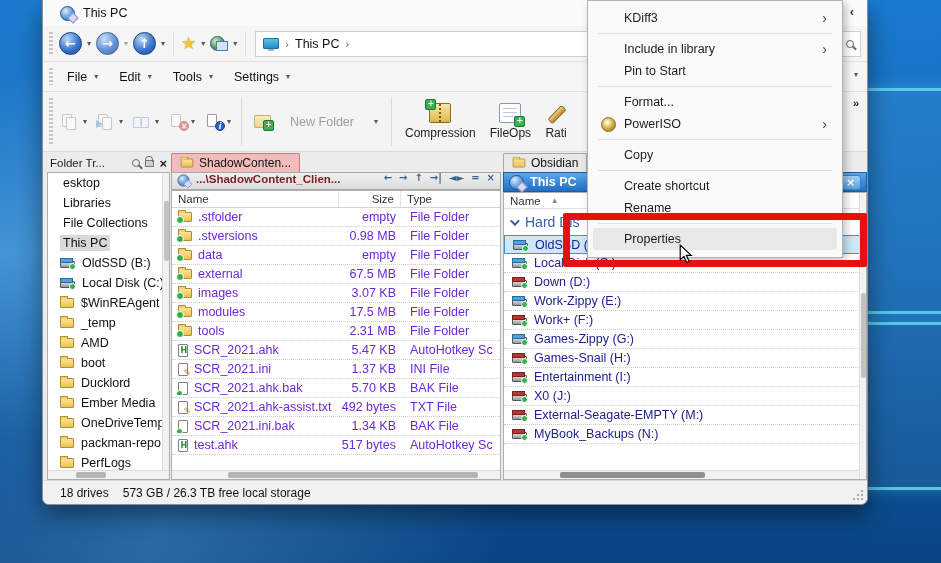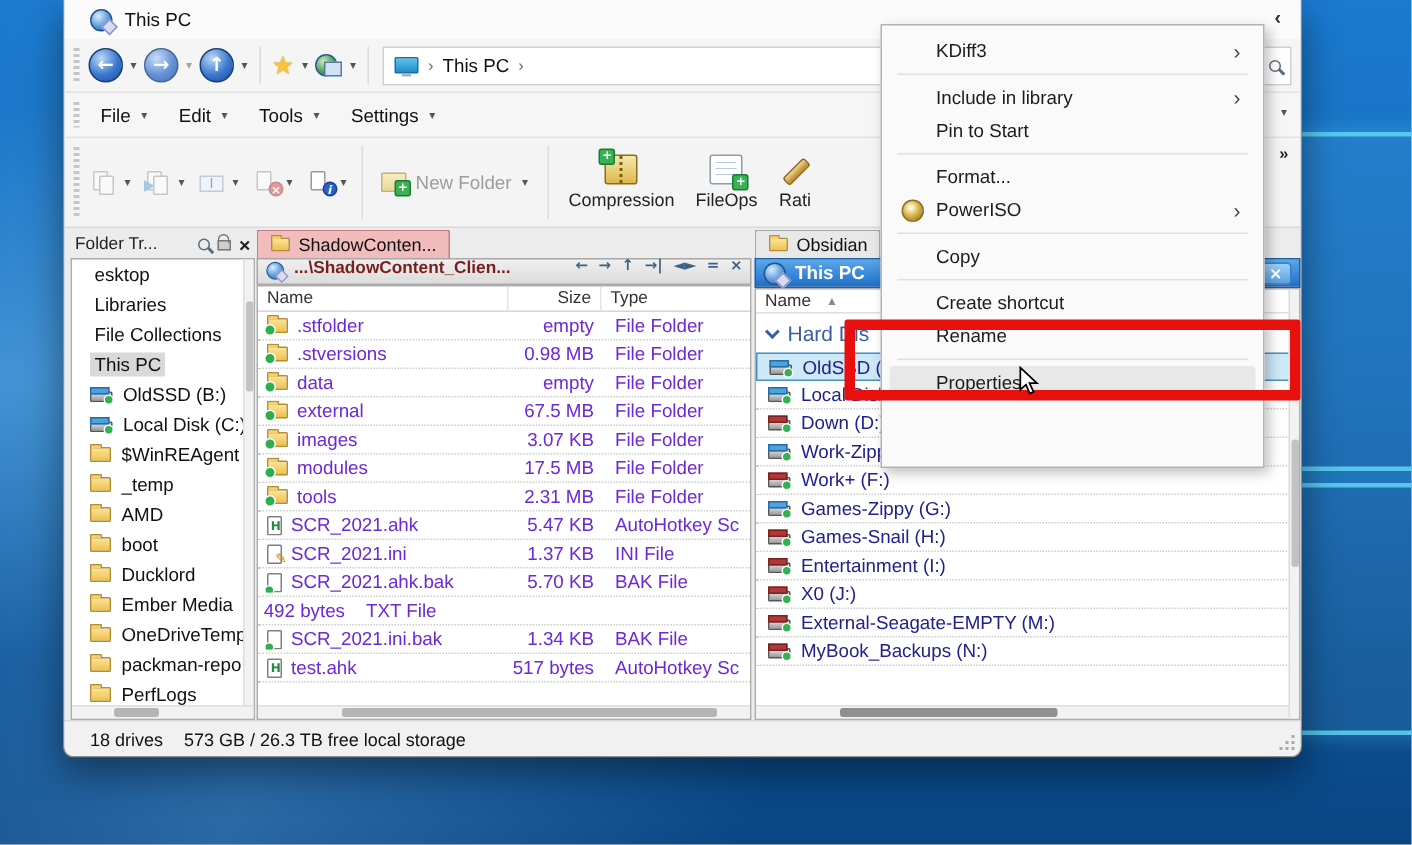--- a/index.html
+++ b/index.html
@@ -90,21 +90,21 @@
              border-left:7px solid #5b9bd9; }
   .t-rename .box { position:absolute; left:0; top:3px; width:16px; height:11px; background:#eef3fb;
              border:1px solid #8fa3c8; font:9px/11px "DejaVu Sans",sans-serif; color:#456; text-align:center; }
   .t-rename .box::before { content:"I"; }
   .badge { position:absolute; right:-2px; bottom:-1px; width:10px; height:10px; border-radius:50%;
            color:#fff; font:bold 8px/10px "DejaVu Sans",sans-serif; text-align:center; }
   .badge.red { background:#cf4040; border:1px solid #9a2525; }
   .badge.red::before { content:"×"; }
   .badge.blue { background:#2a62c8; border:1px solid #1a4090; }
   .badge.blue::before { content:"i"; font-style:italic; }
-  .nf-btn { display:flex; align-items:center; gap:6px; padding:4px 6px; }
+  .nf-btn { display:flex; align-items:center; gap:19px; padding:4px 6px; }
   .nf-ico { width:17px; height:13px; background:linear-gradient(#f7ecc5,#ecd88e); border:1px solid #c4b070;
             border-radius:1px; position:relative; }
   .nf-ico::after { content:"+"; position:absolute; right:-4px; bottom:-4px; width:9px; height:9px; background:#3cb055;
             border:1px solid #1c7a33; border-radius:2px; color:#fff; font:bold 8px/8px "DejaVu Sans",sans-serif; text-align:center; }
   .nf-label { font-size:12.5px; color:#9d9d9d; }
   .bigbtn { display:flex; flex-direction:column; align-items:center; gap:3px; padding:2px 7px; }
   .bigico { width:22px; height:20px; position:relative; }
   .ic-zip .bigico { background:linear-gradient(#f7e9a8,#ddb84e); border:1px solid #8a6d20; border-radius:2px; }
   .ic-zip .bigico::before { content:""; position:absolute; left:45%; top:0; bottom:0; width:2px;
             background:repeating-linear-gradient(180deg,#7a5c10 0 2px, transparent 2px 4px); }
@@ -210,22 +210,22 @@
 
   
   .statusbar { position:absolute; left:0; right:0; bottom:0; height:24px; background:#f1f1f1;
                border-top:1px solid #d8d8d8; border-radius:0 0 6px 6px; display:flex; align-items:center;
                padding-left:17px; font-size:12px; color:#111; gap:14px; }
   .rgrip { position:absolute; right:4px; bottom:4px; width:12px; height:12px; }
   .rgrip::before { content:""; position:absolute; right:0; bottom:0; width:2px; height:2px; background:#a9a9a9;
         box-shadow:-4px 0 0 #a9a9a9, -8px 0 0 #a9a9a9, 0 -4px 0 #a9a9a9, -4px -4px 0 #a9a9a9, 0 -8px 0 #a9a9a9; }
 
   
-  .ctxmenu { position:absolute; left:544px; top:0; width:256px; height:296px; background:#fafafa;
-             border:1px solid #b3b3b3; box-shadow:3px 3px 8px rgba(0,0,0,.25); z-index:40; padding-top:6px;margin-top:16px; }
+  .ctxmenu { position:absolute; left:544px; top:0; width:256px; height:258px; background:#fafafa;
+             border:1px solid #b3b3b3; box-shadow:3px 3px 8px rgba(0,0,0,.25); z-index:40; padding-top:6px; }
   .cmi { height:22px; margin:0 5px; border-radius:3px; display:flex; align-items:center;
          padding-left:31px; position:relative; font-size:12.5px; color:#1c1c1c; }
   .cmi.hover { background:#e8e8e8; }
   .cmi.has-sub::after { content:"›"; position:absolute; right:10px; font-size:14px; color:#444; }
   .cmi.sep { height:1px; margin:4px 10px; background:#e0e0e0; padding:0; }
   .cmi.poweriso::before { content:""; position:absolute; left:8px; width:13px; height:13px; border-radius:50%;
          background:radial-gradient(circle at 40% 35%, #fdf6d8 10%, #d8b84a 45%, #a8852a 80%);
          border:1px solid #8a6d20; }
 
   
@@ -571,20 +571,24 @@
             <div class="frow page bak">
               <span class="fname">
                 <span class="ico file-ic ico-page"></span>
                 <span>SCR_2021.ahk.bak</span>
               </span>
               <span class="fsize">5.70 KB</span>
               <span class="ftype">BAK File</span>
             </div>
 
             <div class="frow page txt">
+              <span class="fname">
+                <span class="ico file-ic ico-page"></span>
+                <span>SCR_2021.ahk-assist.txt</span>
+              </span>
               <span class="fsize">492 bytes</span>
               <span class="ftype">TXT File</span>
             </div>
 
             <div class="frow page bak">
               <span class="fname">
                 <span class="ico file-ic ico-page"></span>
                 <span>SCR_2021.ini.bak</span>
               </span>
               <span class="fsize">1.34 KB</span>

